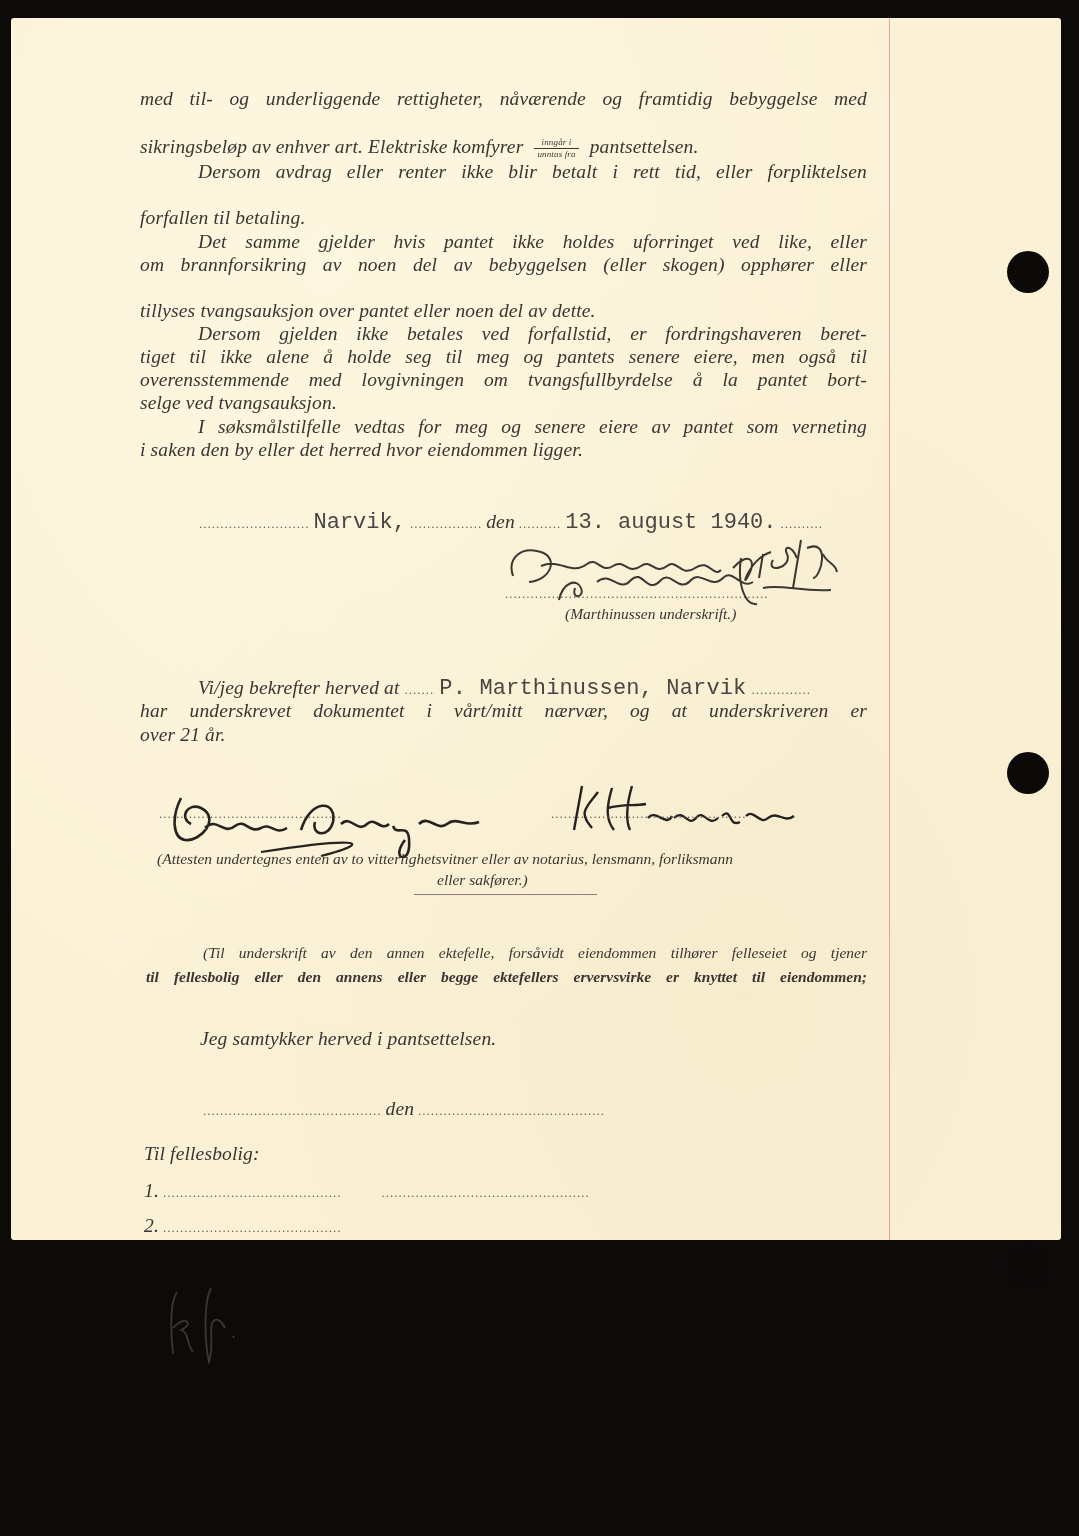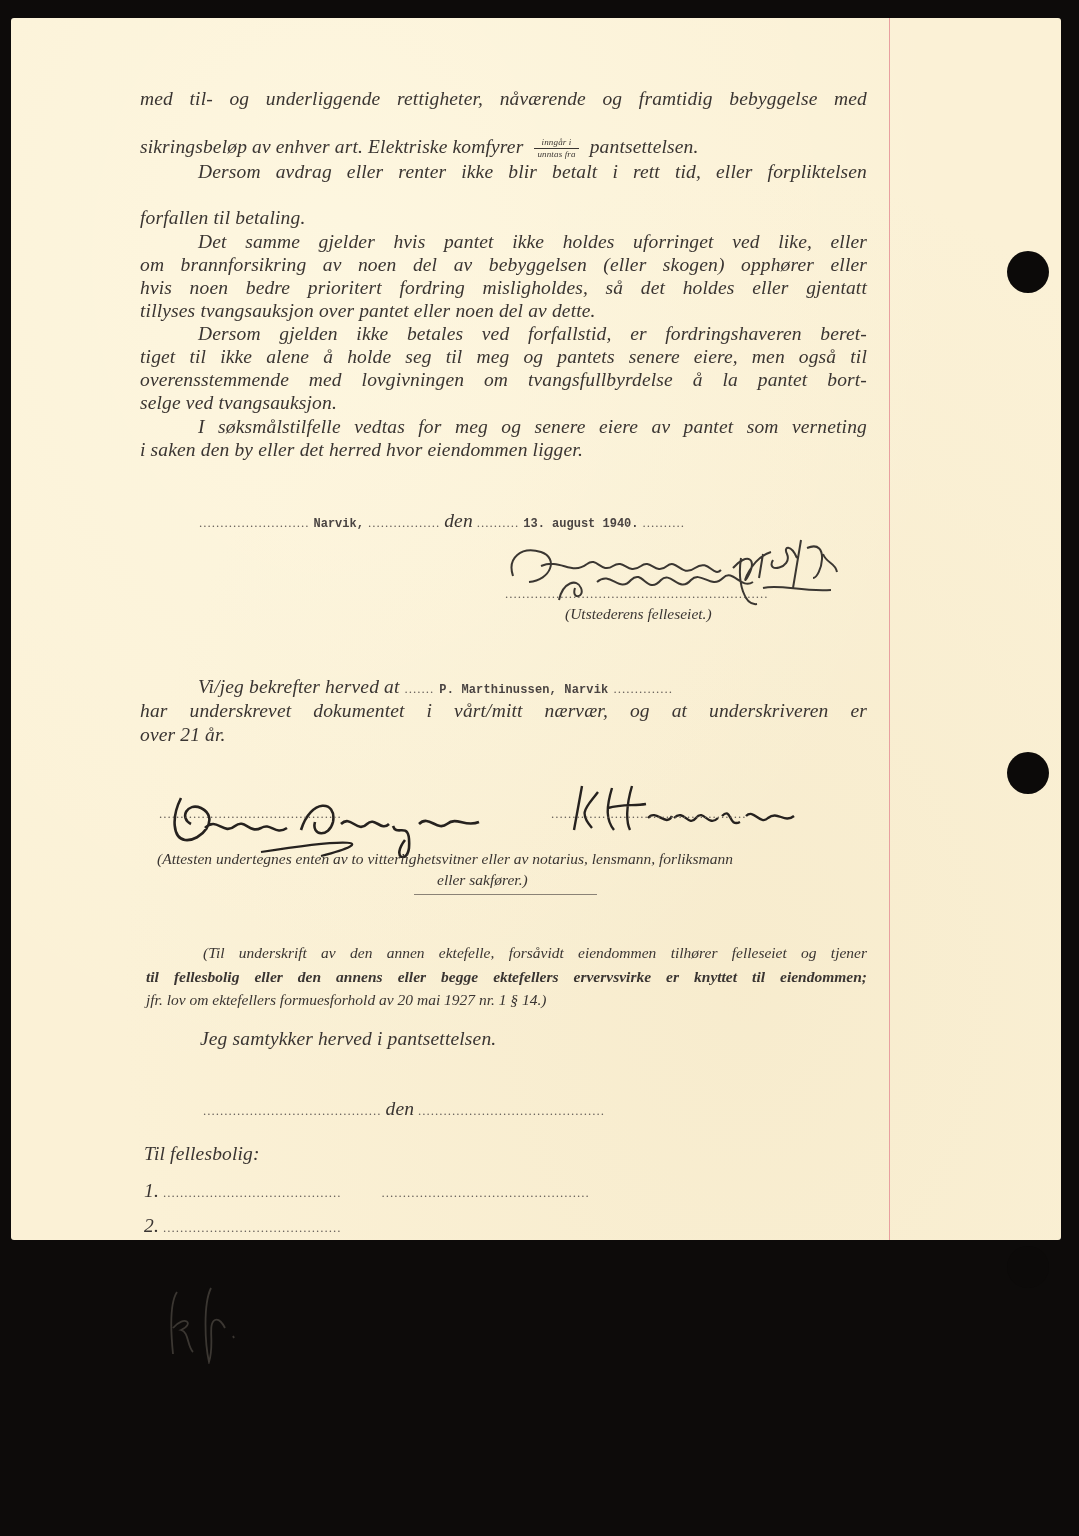--- a/index.html
+++ b/index.html
@@ -23,22 +23,22 @@
       position: absolute; width: 42px; height: 42px; border-radius: 50%; background: #0c0a09;
     }
     .txt {
       position: absolute; color: #3a3532; font-style: italic;
       font-family: "Liberation Serif", "DejaVu Serif", serif;
       white-space: nowrap;
     }
     .body-line { font-size: 19.5px; letter-spacing: 0.15px; }
     .justify { display: block; text-align: justify; text-align-last: justify; width: 727px; }
     .typed {
-      font-family: "Liberation Mono", "DejaVu Sans Mono", monospace; font-style: normal; font-weight: bold;
-      color: #4a4442; font-size: 12px;
+      font-family: "Liberation Mono", "DejaVu Sans Mono", monospace; font-style: normal; font-weight: normal;
+      color: #4a4442; font-size: 22px;
     }
     .dots { color: #6a625c; font-style: normal; letter-spacing: 1px; font-size: 13px; }
     .small { font-size: 15.5px; }
     .frac {
       display: inline-block; vertical-align: middle; text-align: center; font-size: 9px; line-height: 11px; margin: 0 6px;
     }
     .frac .top { display: block; border-bottom: 1px solid #3a3532; padding: 0 3px; }
     .frac .bot { display: block; padding: 0 3px; }
     .sig { position: absolute; }
     .rule { position: absolute; height: 1px; background: #8a8276; }
@@ -71,23 +71,20 @@
   <div class="txt body-line" style="left:129px; top:189px;">
     <span>forfallen til betaling.</span>
   </div>
 
   <div class="txt body-line" style="left:129px; top:236px;">
     <span class="justify">om brannforsikring av noen del av bebyggelsen (eller skogen) opphører eller</span>
   </div>
   <div class="txt body-line" style="left:187px; top:213px;">
     <span class="justify" style="width:669px;">Det samme gjelder hvis pantet ikke holdes uforringet ved like, eller</span>
   </div>
-  <div class="txt body-line" style="left:129px; top:259px;">
-    <span class="justify">hvis noen bedre prioritert fordring misligholdes, så det holdes eller gjentatt</span>
-  </div>
   <div class="txt body-line" style="left:129px; top:282px;">
     <span>tillyses tvangsauksjon over pantet eller noen del av dette.</span>
   </div>
 
   <div class="txt body-line" style="left:187px; top:305px;">
     <span class="justify" style="width:669px;">Dersom gjelden ikke betales ved forfallstid, er fordringshaveren beret-</span>
   </div>
   <div class="txt body-line" style="left:129px; top:328px;">
     <span class="justify">tiget til ikke alene å holde seg til meg og pantets senere eiere, men også til</span>
   </div>
@@ -116,21 +113,21 @@
   </div>
 
   <svg class="sig" style="left:490px; top:500px;" width="380" height="90" viewBox="0 0 380 90">
     <path d="M12,58 C6,40 20,28 40,34 C58,40 50,62 28,64 M40,48 C60,40 70,58 86,46 C96,38 100,56 112,48 C124,40 126,58 140,48 C150,40 154,58 166,48 C176,40 180,60 194,50 C208,40 212,60 220,52" fill="none" stroke="#3b3732" stroke-width="2"></path>
     <path d="M232,50 C246,34 258,40 246,60 C240,70 250,40 270,34 M262,36 L258,60 M272,42 C264,56 292,50 286,36 C282,28 290,26 296,40 M300,22 L292,70 M306,30 C330,20 320,60 312,60 M322,36 C326,46 334,44 336,54" fill="none" stroke="#3b3732" stroke-width="2"></path>
     <path d="M58,82 C62,64 76,60 80,70 C84,80 70,82 74,70 M96,64 C110,52 118,76 130,62 C142,50 146,78 160,62 C170,52 178,76 190,62 C200,52 210,72 222,60 C232,50 240,72 252,64 M240,40 C236,66 244,88 256,86 M262,70 C280,66 300,74 330,72" fill="none" stroke="#3b3732" stroke-width="2"></path>
   </svg>
   <div class="txt" style="left:494px; top:566px;">
     <span class="dots">..............................................................</span>
   </div>
-  <div class="txt small" style="left:554px; top:587px;">(Utstederens felleseiet.)</div>
+  <div class="txt small" style="left:554px; top:587px;">(Marthinussen underskrift.)</div>
 
   <div class="txt body-line" style="left:187px; top:658px;">
     <span>Vi/jeg bekrefter herved at</span>
     <span class="dots">.......</span>
     <span class="typed">P. Marthinussen, Narvik</span>
     <span class="dots">..............</span>
   </div>
   <div class="txt body-line" style="left:129px; top:682px;">
     <span class="justify">har underskrevet dokumentet i vårt/mitt nærvær, og at underskriveren er</span>
   </div>
@@ -154,21 +151,20 @@
   <div class="txt small" style="left:426px; top:853px;">eller sakfører.)</div>
 
   <div class="rule" style="left:403px; top:876px; width:183px;"></div>
 
   <div class="txt small" style="left:192px; top:926px;">
     <span class="justify" style="width:664px;">(Til underskrift av den annen ektefelle, forsåvidt eiendommen tilhører felleseiet og tjener</span>
   </div>
   <div class="txt small" style="left:135px; top:950px;">
     <span class="justify" style="width:721px;font-weight:bold;">til fellesbolig eller den annens eller begge ektefellers ervervsvirke er knyttet til eiendommen;</span>
   </div>
-  <div class="txt small" style="left:135px; top:973px;">jfr. lov om ektefellers formuesforhold av 20 mai 1927 nr. 1 § 14.)</div>
 
   <div class="txt body-line" style="left:189px; top:1010px;">Jeg samtykker herved i pantsettelsen.</div>
 
   <div class="txt" style="left:192px; top:1080px;">
     <span class="dots">..........................................</span>
     <span class="body-line">den</span>
     <span class="dots">............................................</span>
   </div>
 
   <div class="txt body-line" style="left:133px; top:1125px;">Til fellesbolig:</div>

